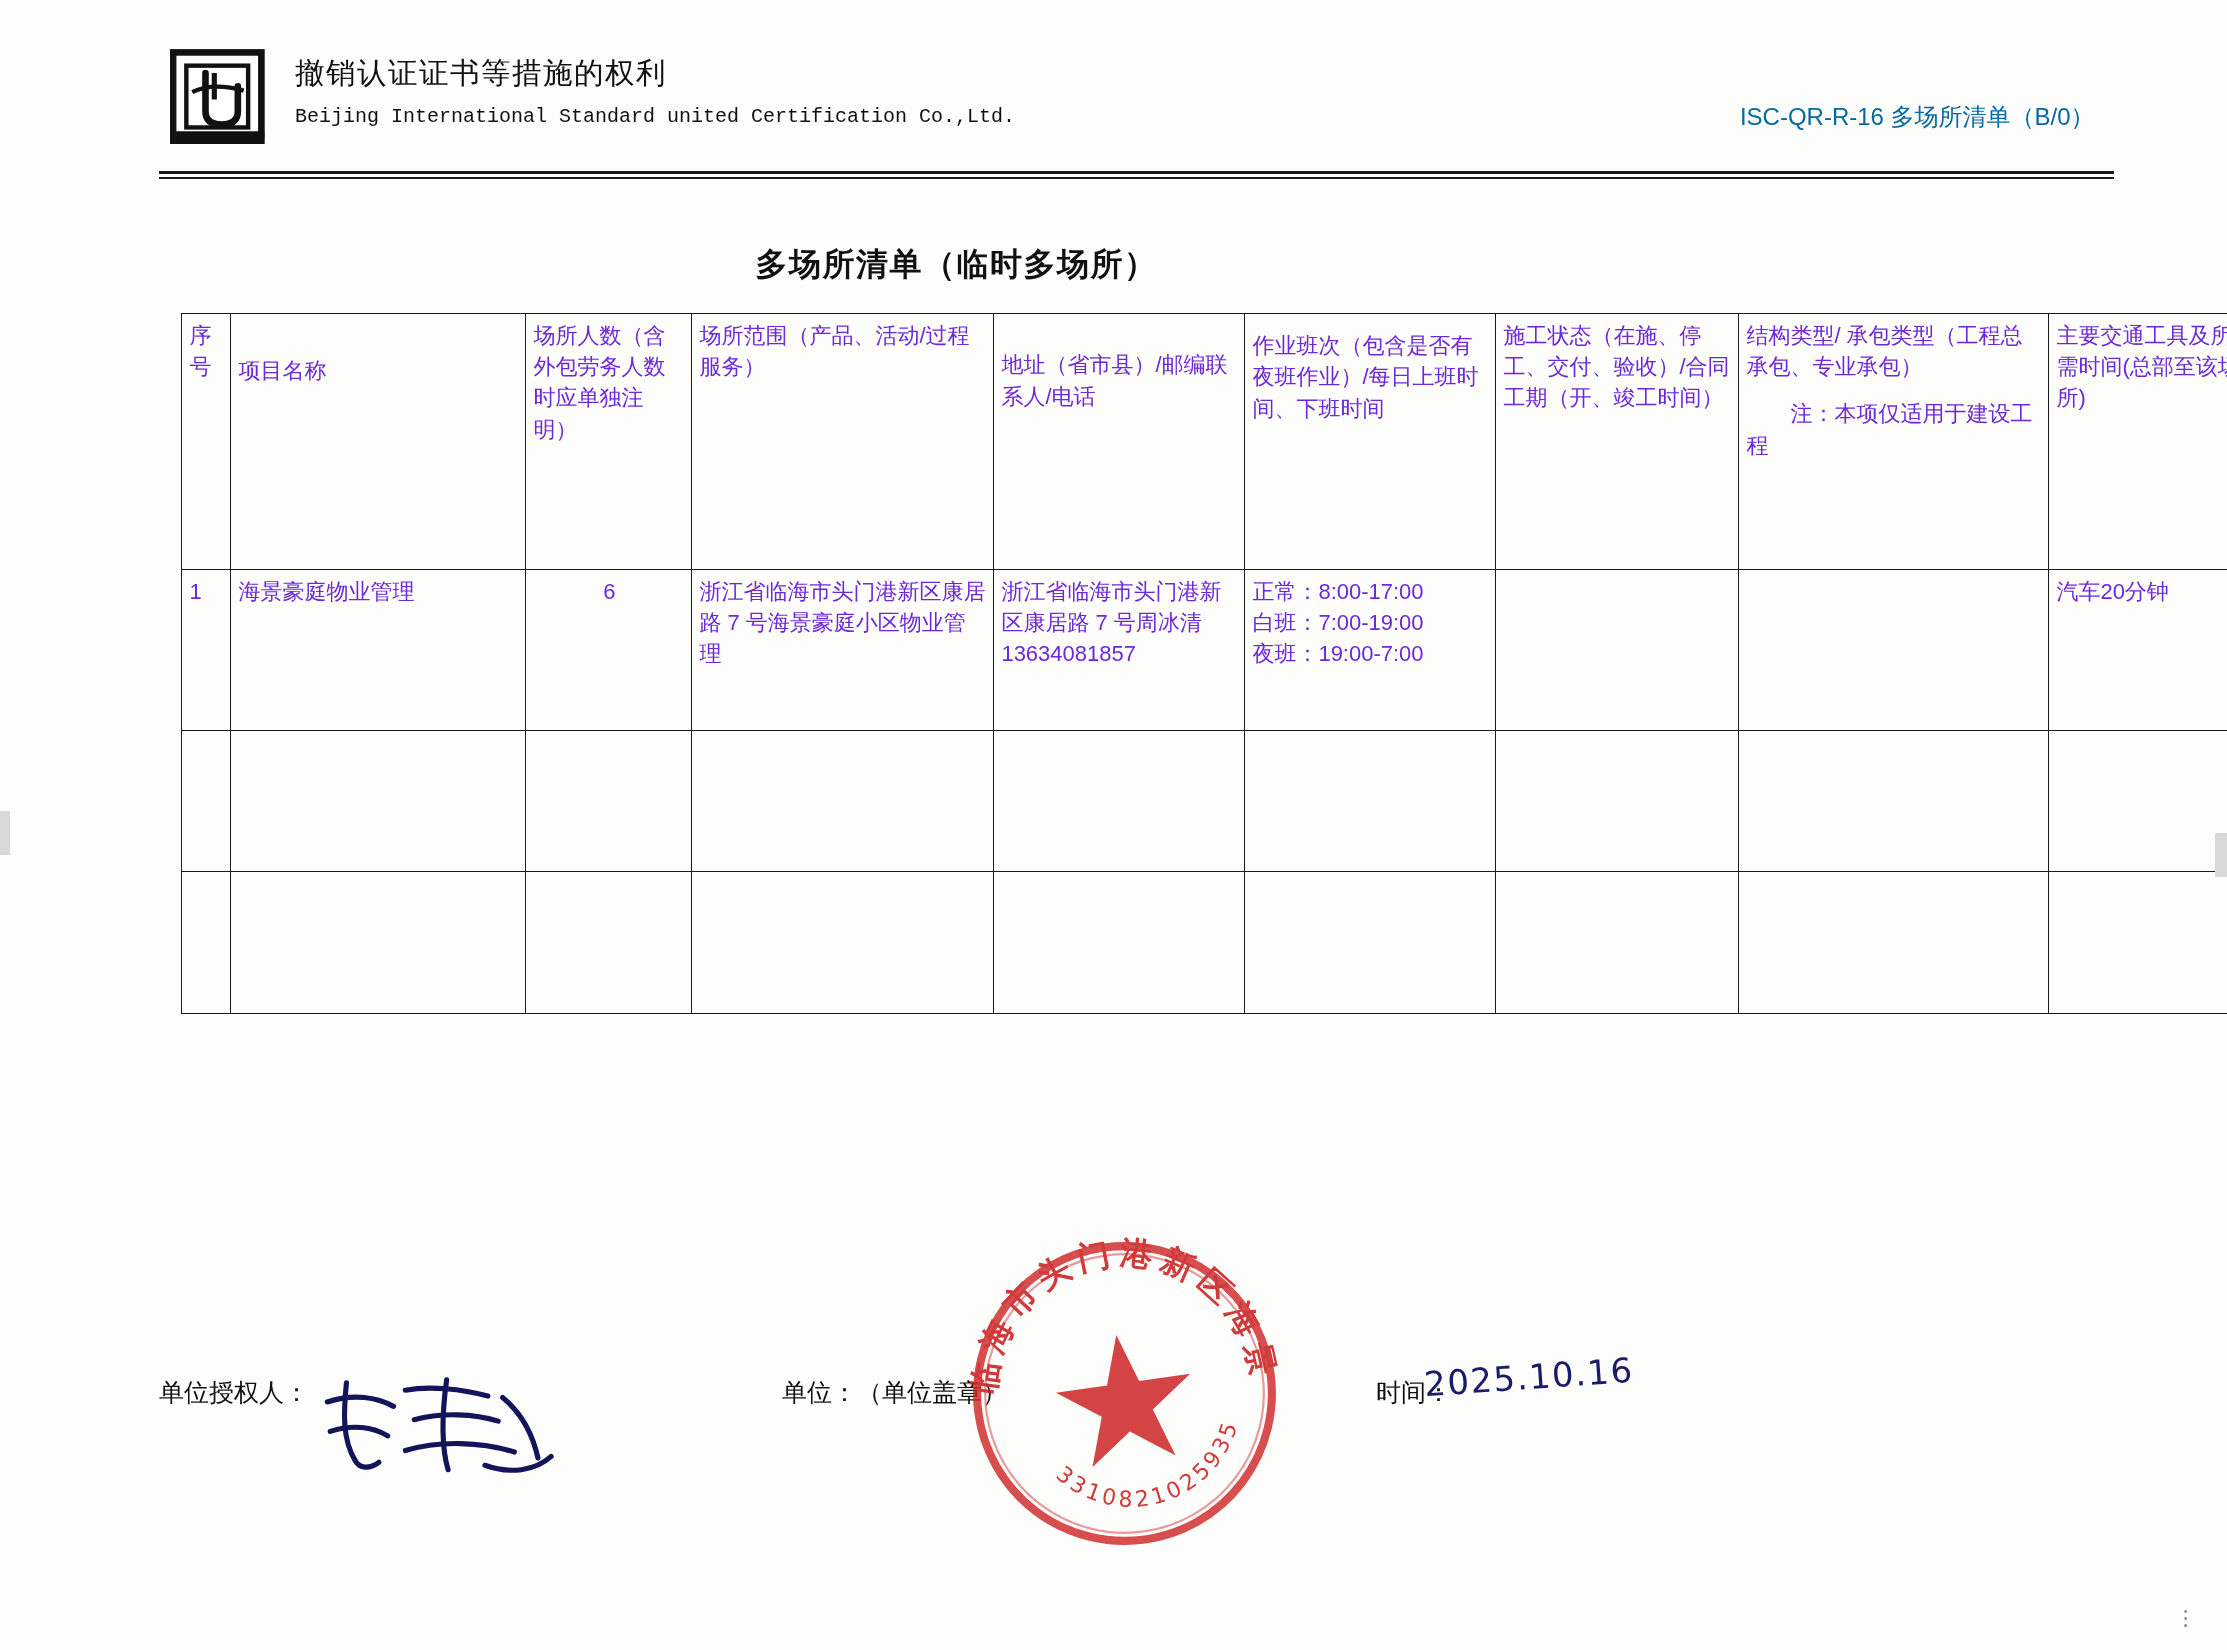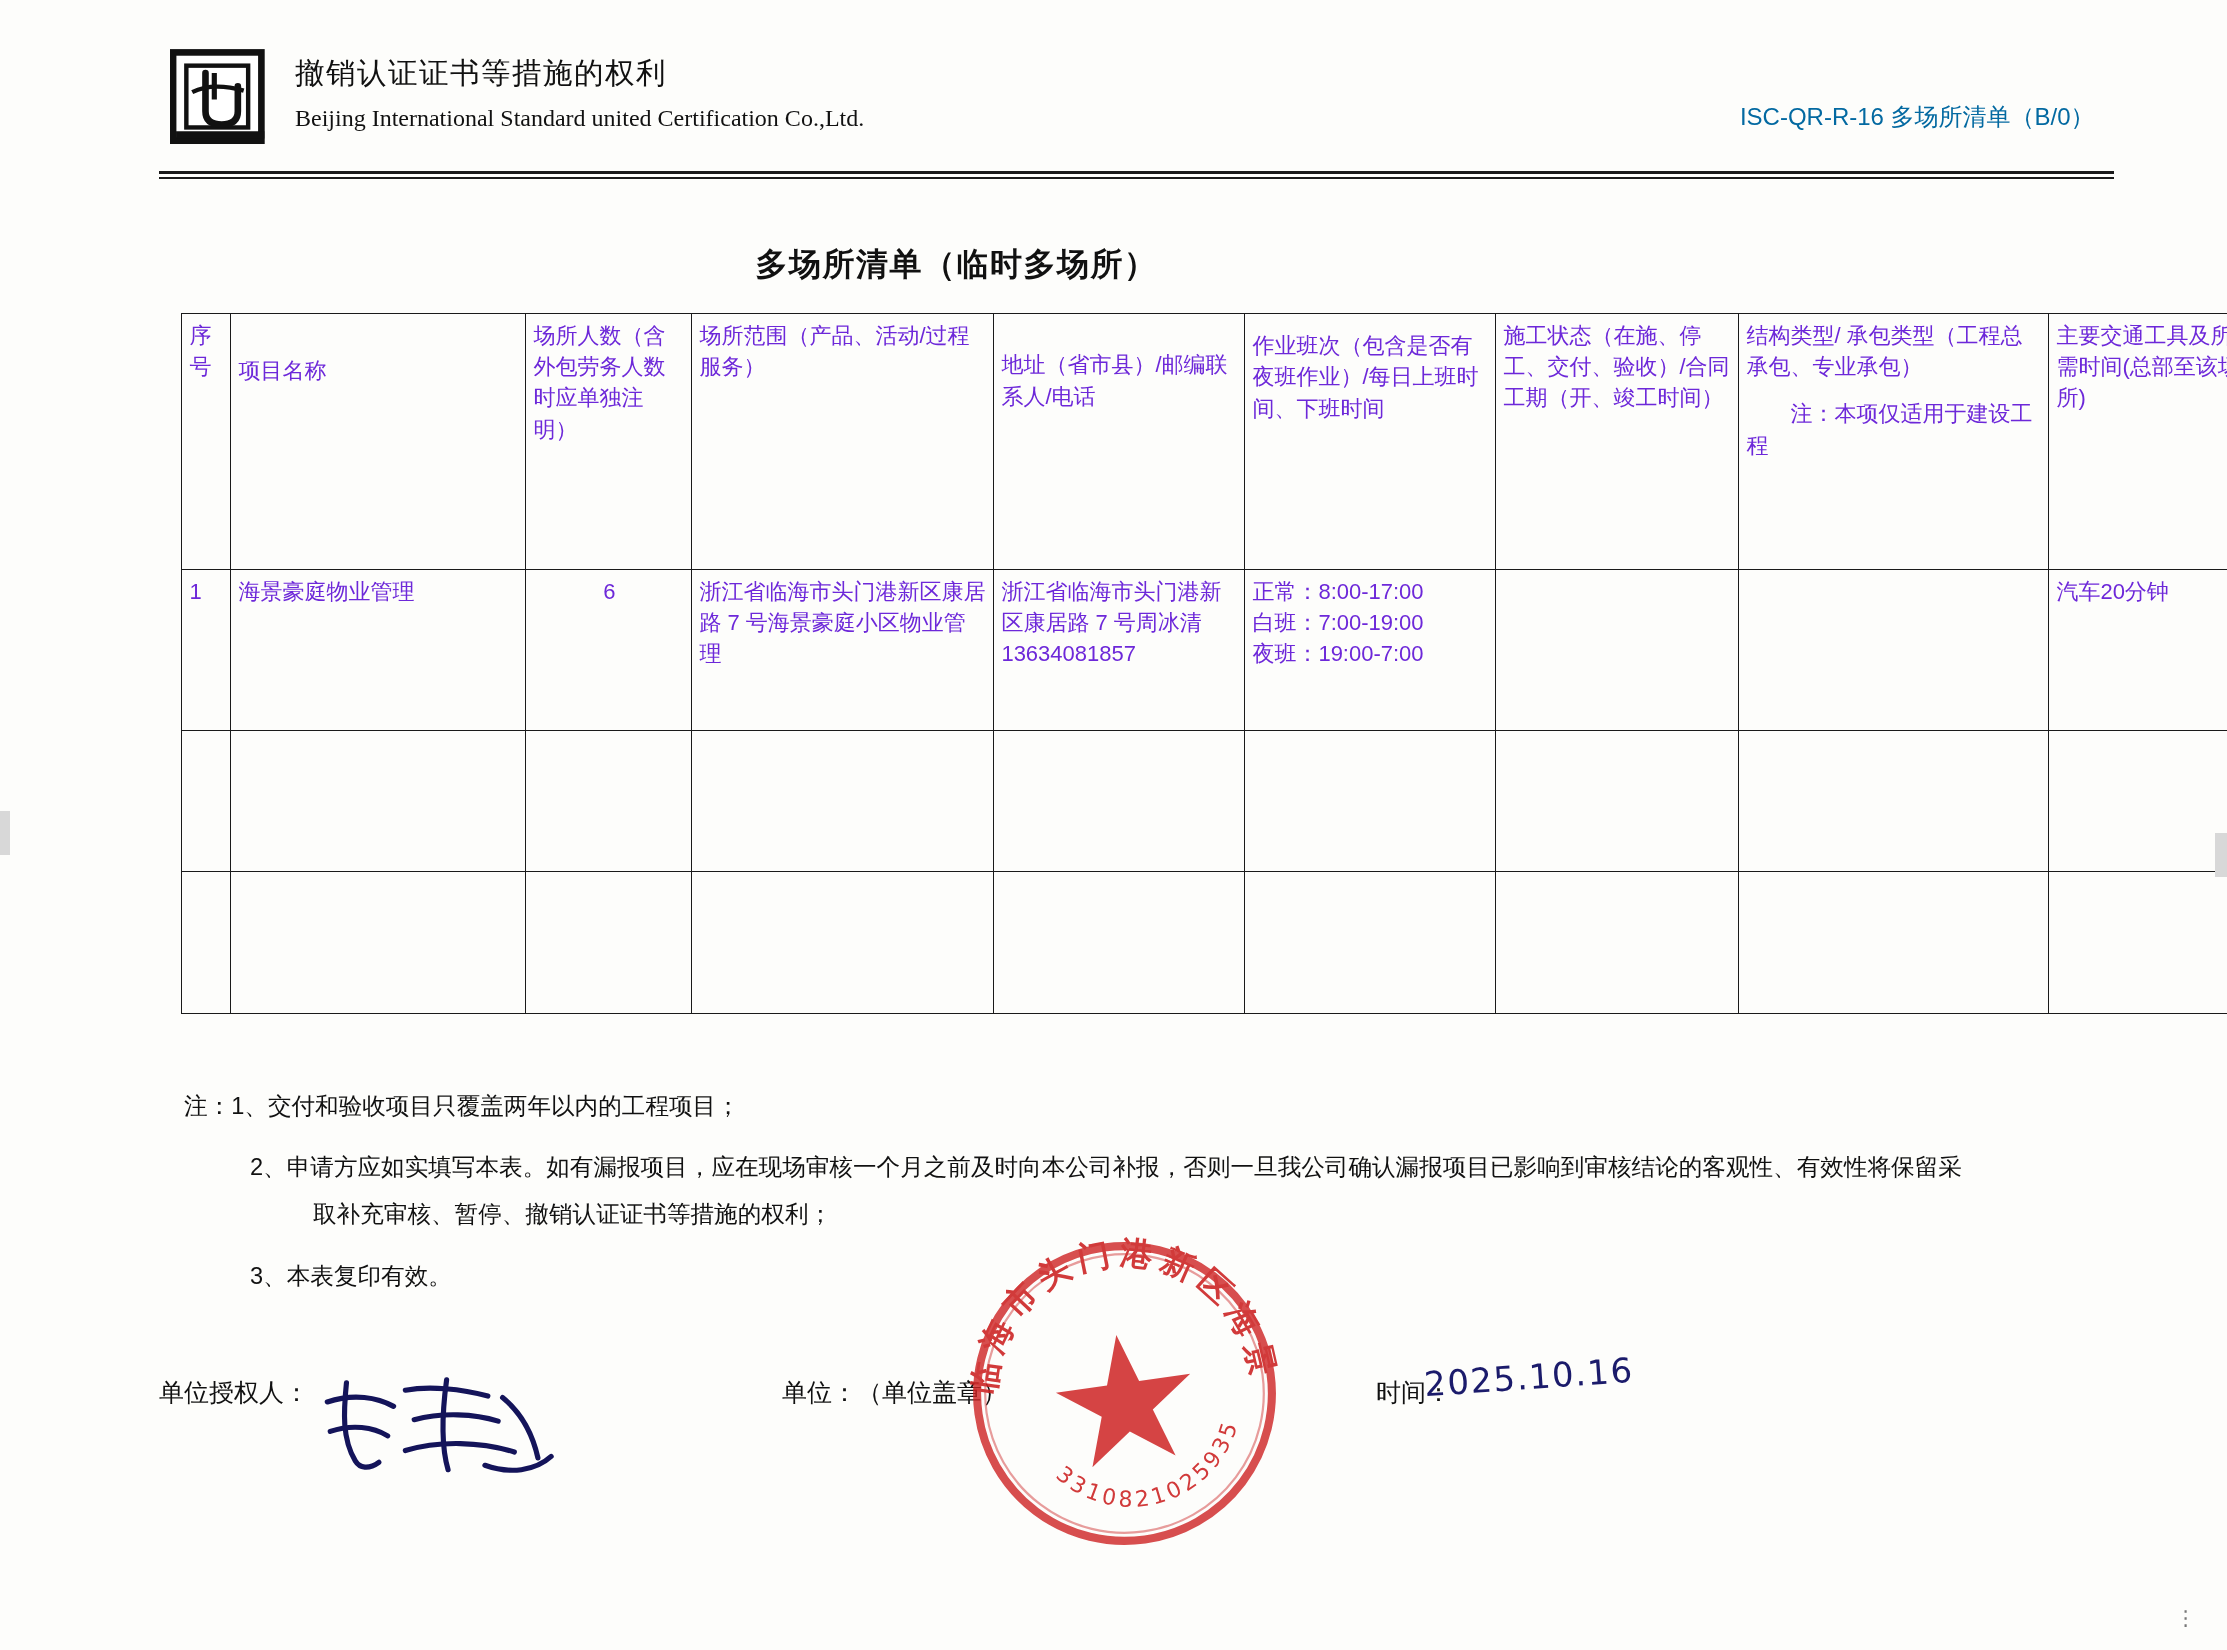--- a/index.html
+++ b/index.html
@@ -47,22 +47,22 @@
     top: 13.3px;
   }
   .company-cn {
     font-family: "Liberation Sans", sans-serif;
     font-size: 29.5px;
     letter-spacing: 1.5px;
     color: #111;
     margin-bottom: 10.3px;
   }
   .company-en {
-    font-family: Liberation Serif, serif;
-    font-size: 24px;
+    font-family: Liberation Mono, monospace;
+    font-size: 20px;
     letter-spacing: 0px;
     color: #111;
   }
   .doc-code {
     position: absolute;
     right: 7.4px;
     top: 60px;
     font-family: "Liberation Sans", sans-serif;
     font-size: 24px;
     color: #0369a1;
@@ -322,26 +322,20 @@
           <td></td>
           <td></td>
           <td></td>
           <td></td>
           <td></td>
         </tr>
       </tbody>
     </table>
   </div>
 
-  <div class="notes">
-    <div class="note-line n1">注：1、交付和验收项目只覆盖两年以内的工程项目；</div>
-    <div class="note-line n2">2、申请方应如实填写本表。如有漏报项目，应在现场审核一个月之前及时向本公司补报，否则一旦我公司确认漏报项目已影响到审核结论的客观性、有效性将保留采</div>
-    <div class="note-line n2b">取补充审核、暂停、撤销认证证书等措施的权利；</div>
-    <div class="note-line n3">3、本表复印有效。</div>
-  </div>
 
   <div class="sig-row">
     <div class="sig-auth">单位授权人：</div>
     <div class="sig-unit">单位：（单位盖章）</div>
     <div class="sig-time">时间：</div>
   </div>
 
   <div class="handwriting">
     <svg width="243" height="118" viewBox="0 0 330 160">
       <g fill="none" stroke="#14145a" stroke-width="7" stroke-linecap="round" stroke-linejoin="round">

